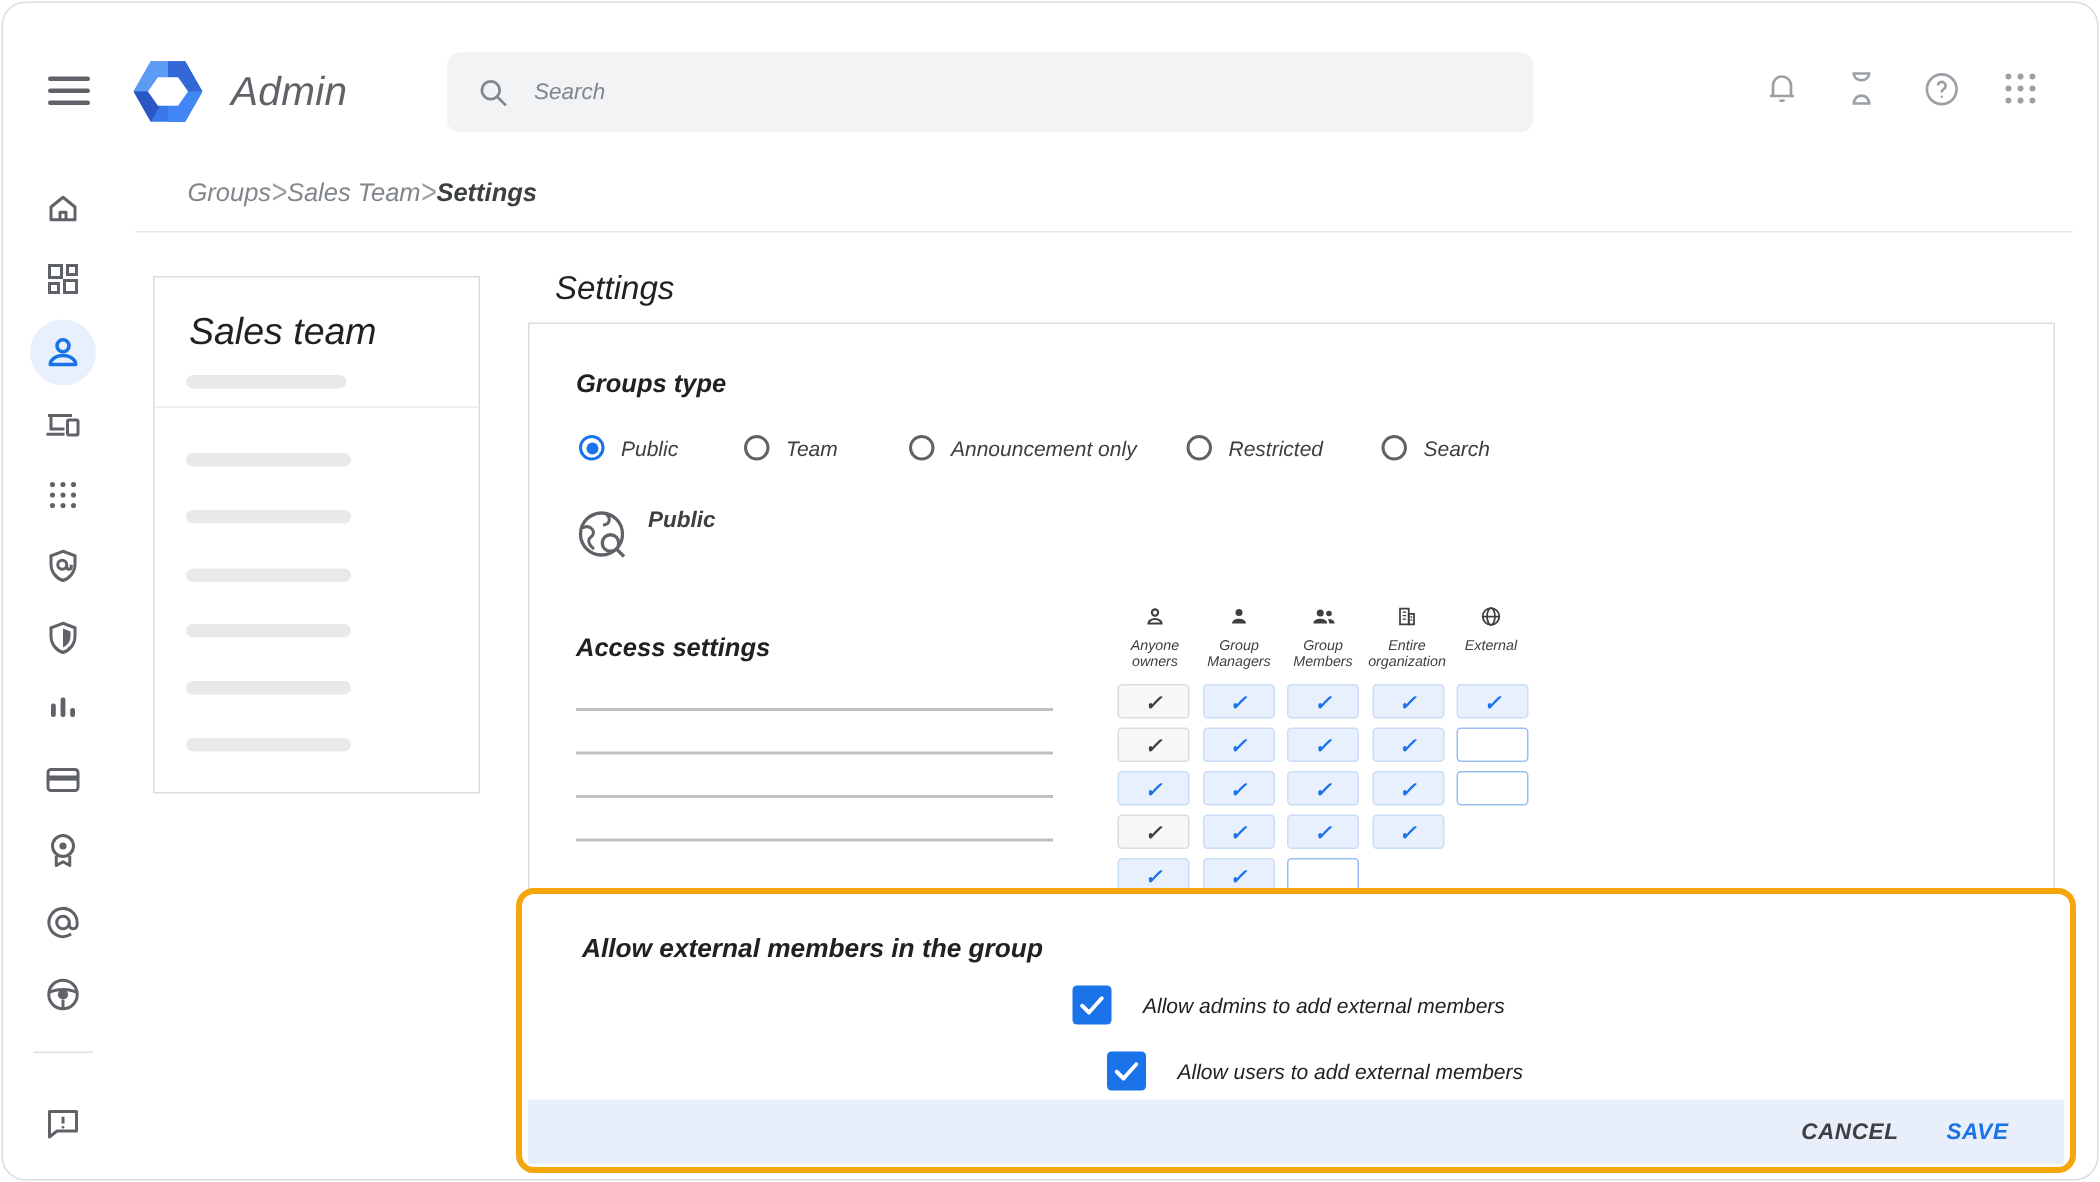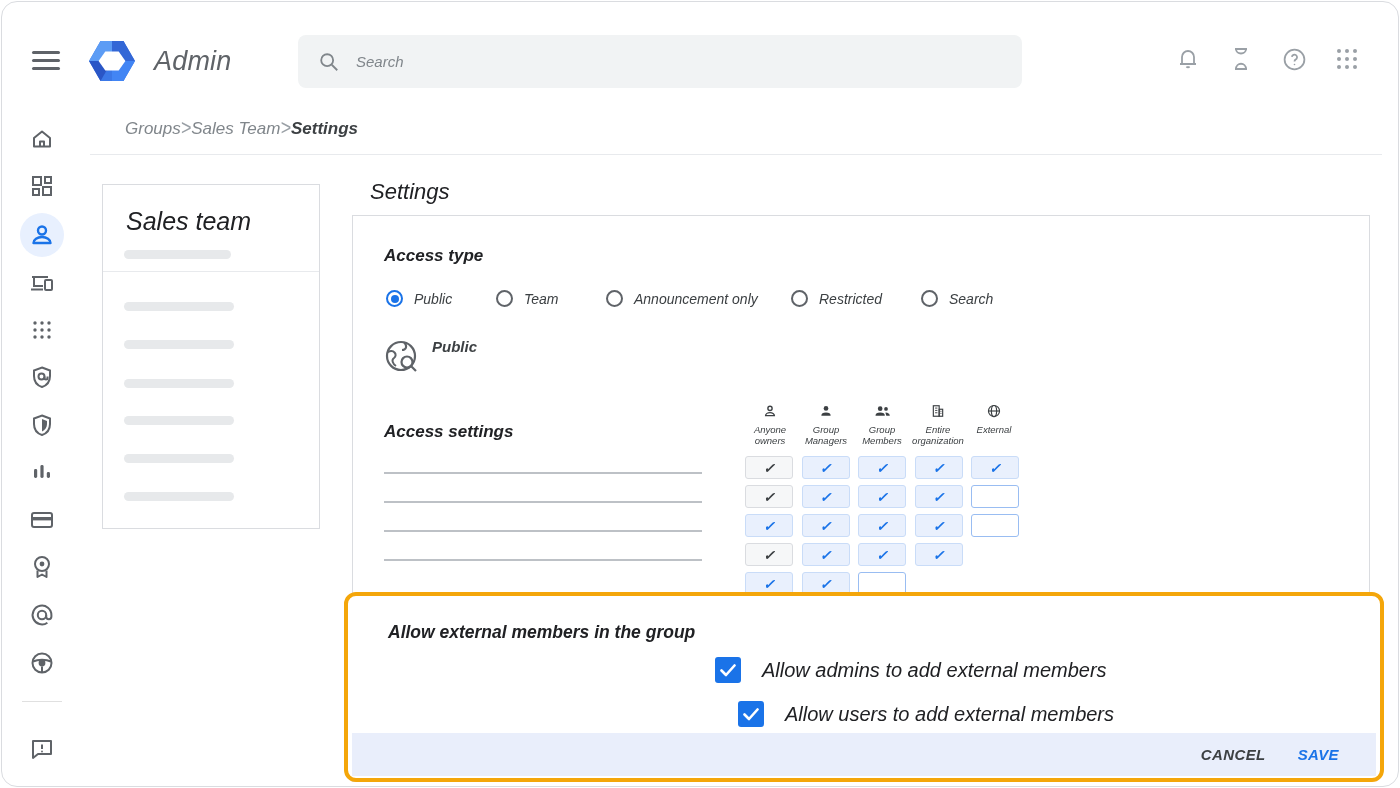--- a/index.html
+++ b/index.html
@@ -63,21 +63,21 @@
   .cell.checked  { background:#e9f0fd; border:1px solid #c9dcf8; color:#1a73e8; }
   .cell.disabled { background:#f6f7f8; border:1px solid #dadce0; color:#3c4043; }
   .cell.empty    { background:#fff;    border:1.5px solid #99bdf2; }
   .cell.none     { visibility:hidden; }
 
   
   .highlight { position:absolute; left:342px; top:590px; width:1040px; height:190px; background:#fff; border:4px solid #f4a60a; border-radius:12px; z-index:5; }
   .hl-heading { position:absolute; left:40px; top:26px; font-size:17.5px; font-weight:bold; color:#202124; }
   .big-row { position:absolute; display:flex; align-items:center; gap:21px; }
   .big-cb { width:26px; height:26px; background:#1a73e8; border-radius:3px; display:flex; align-items:center; justify-content:center; cursor:pointer; }
-  .big-lbl { font-size:20px; color:#202124; }
+  .big-lbl { font-size:14px; color:#202124; }
   .hl-footer { position:absolute; left:4px; right:4px; bottom:2px; height:43px; background:#e9eefb; display:flex; align-items:center; justify-content:flex-end; gap:32px; padding-right:37px; }
   .btn { font-size:15px; font-weight:bold; letter-spacing:.4px; cursor:pointer; }
   .btn.cancel { color:#3c4043; }
   .btn.save { color:#1a73e8; }
 </style>
 </head>
 <body>
 
 <div class="stage">
   <div class="window">
@@ -256,21 +256,21 @@
       <div class="sk" style="top:155px"></div>
       <div class="sk" style="top:194px"></div>
       <div class="sk" style="top:231px"></div>
       <div class="sk" style="top:269px"></div>
       <div class="sk" style="top:307px"></div>
     </div>
 
     <div class="page-title">Settings</div>
     <div class="panel"></div>
 
-    <div class="sect-h" style="left:382px; top:244px">Access type</div>
+    <div class="sect-h" style="left:382px; top:244px">Groups type</div>
 
     <div class="radio-opt selected" style="left:384px">
       <span class="radio"></span>
       <span class="radio-lbl">Public</span>
     </div>
     <div class="radio-opt" style="left:494px">
       <span class="radio"></span>
       <span class="radio-lbl">Team</span>
     </div>
     <div class="radio-opt" style="left:604px">

